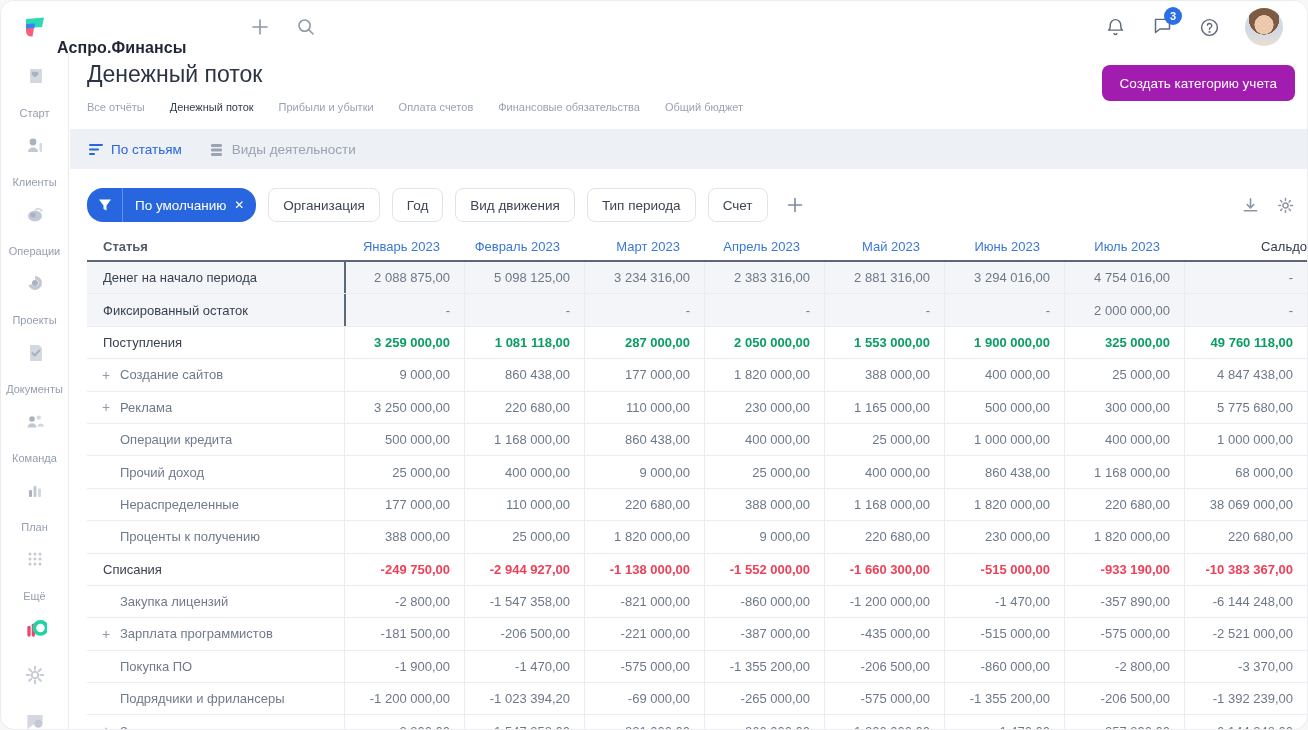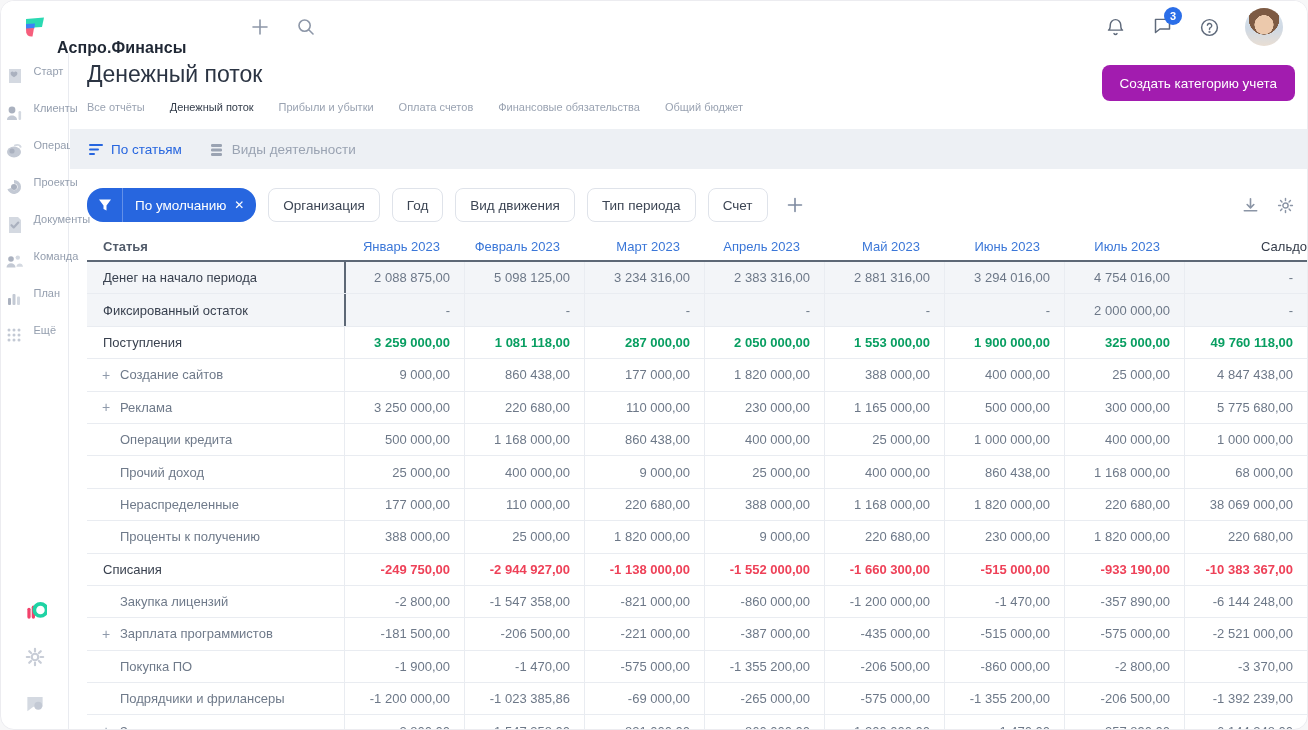--- a/index.html
+++ b/index.html
@@ -21,21 +21,21 @@
          color:#fff;font-size:11px;font-weight:700;display:flex;align-items:center;justify-content:center;padding:0 4px;}
   .avatar{width:38px;height:38px;border-radius:50%;cursor:pointer;
     background:
       radial-gradient(circle at 50% 44%, #ecc9ac 0 33%, rgba(0,0,0,0) 34%),
       radial-gradient(circle at 50% 30%, #7d5a43 0 46%, rgba(0,0,0,0) 47%),
       linear-gradient(180deg,#d8e4ee 0%,#cfd9e4 55%,#e9ded3 100%);}
 
   
   .sidebar{position:absolute;top:52px;left:0;bottom:0;width:68px;border-right:1px solid #e9ebf0;
            display:flex;flex-direction:column;align-items:center;padding-top:12px;}
-  .side-item{width:64px;display:flex;flex-direction:row;align-items:flex-start;gap:9px;margin-bottom:15px;cursor:pointer;}
+  .side-item{width:64px;display:flex;flex-direction:column;align-items:center;gap:20px;margin-bottom:15px;cursor:pointer;}
   .side-item .s-ico{width:22px;height:22px;color:#c3c9d4;}
   .side-item .s-label{font-size:11px;color:#949eae;}
   .side-bottom{margin-top:auto;display:flex;flex-direction:column;align-items:center;gap:22px;padding-bottom:14px;}
   .side-bottom .s-ico{width:24px;height:24px;color:#c8cdd7;cursor:pointer;}
 
   
   .main{position:absolute;top:52px;left:69px;right:0;bottom:0;}
   .page-title{position:absolute;left:17px;top:8px;font-size:23px;font-weight:500;color:#2b3443;}
   .create-btn{position:absolute;right:12px;top:12px;height:36px;padding:0 18px;background:#a21caf;border:none;
               border-radius:8px;color:#fff;font-size:13.5px;font-weight:500;cursor:pointer;}
@@ -475,21 +475,21 @@
           <div class="cell">-206 500,00</div>
           <div class="cell">-860 000,00</div>
           <div class="cell">-2 800,00</div>
           <div class="cell">-3 370,00</div>
         </div>
         <div class="trow">
           <div class="lcell indent">
             <div>Подрядчики и фрилансеры</div>
           </div>
           <div class="cell">-1 200 000,00</div>
-          <div class="cell">-1 023 385,86</div>
+          <div class="cell">-1 023 394,20</div>
           <div class="cell">-69 000,00</div>
           <div class="cell">-265 000,00</div>
           <div class="cell">-575 000,00</div>
           <div class="cell">-1 355 200,00</div>
           <div class="cell">-206 500,00</div>
           <div class="cell">-1 392 239,00</div>
         </div>
         <div class="trow">
           <div class="lcell indent">
             <div class="expand">+</div>

